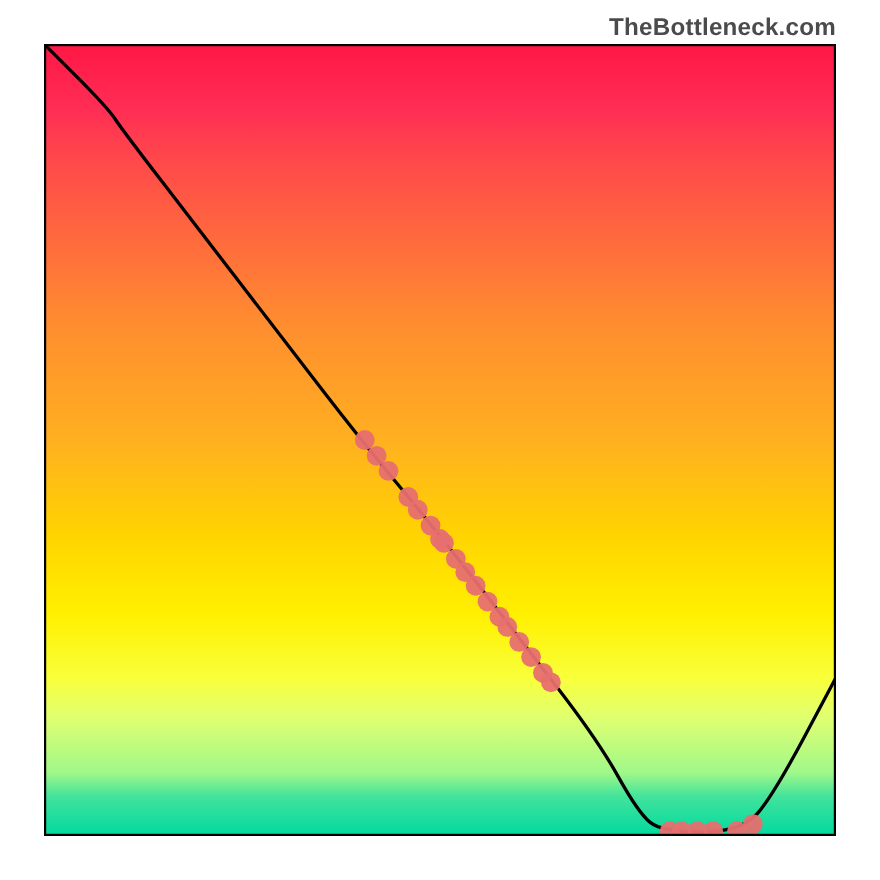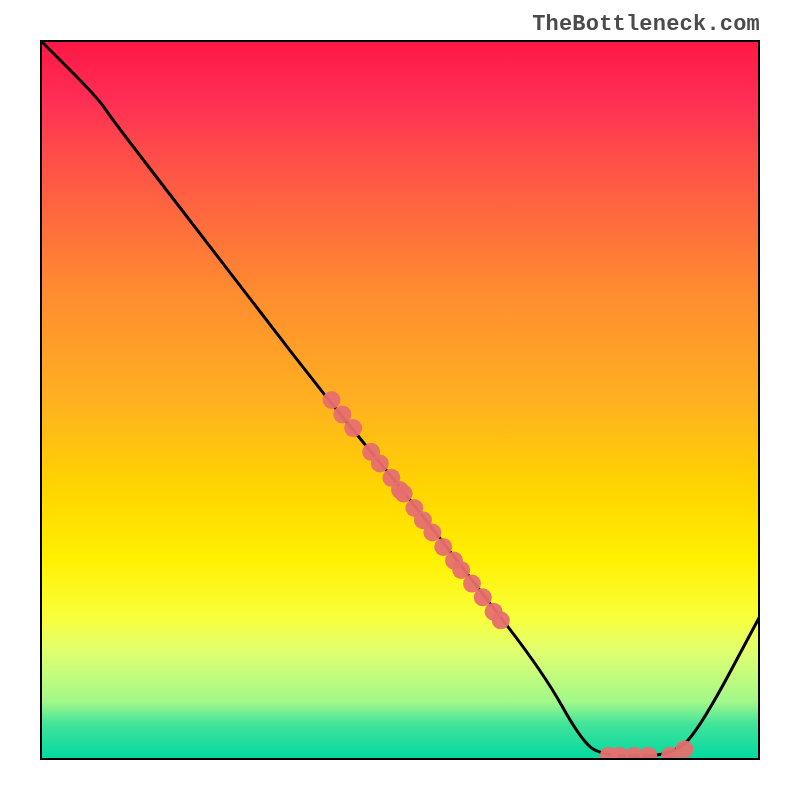--- a/index.html
+++ b/index.html
@@ -7,21 +7,20 @@
     padding: 0;
     width: 800px;
     height: 800px;
     background: #ffffff;
     font-family: Arial, Helvetica, sans-serif;
   }
   .container {
     position: relative;
     width: 800px;
     height: 624px;
-    font-family: Liberation Mono, monospace;
   }
   .gradient-bg {
     position: absolute;
     left: 40px;
     top: 40px;
     width: 720px;
     height: 720px;
     background: linear-gradient(to bottom,
       #ff1744 0%,
       #ff2d55 8%,

